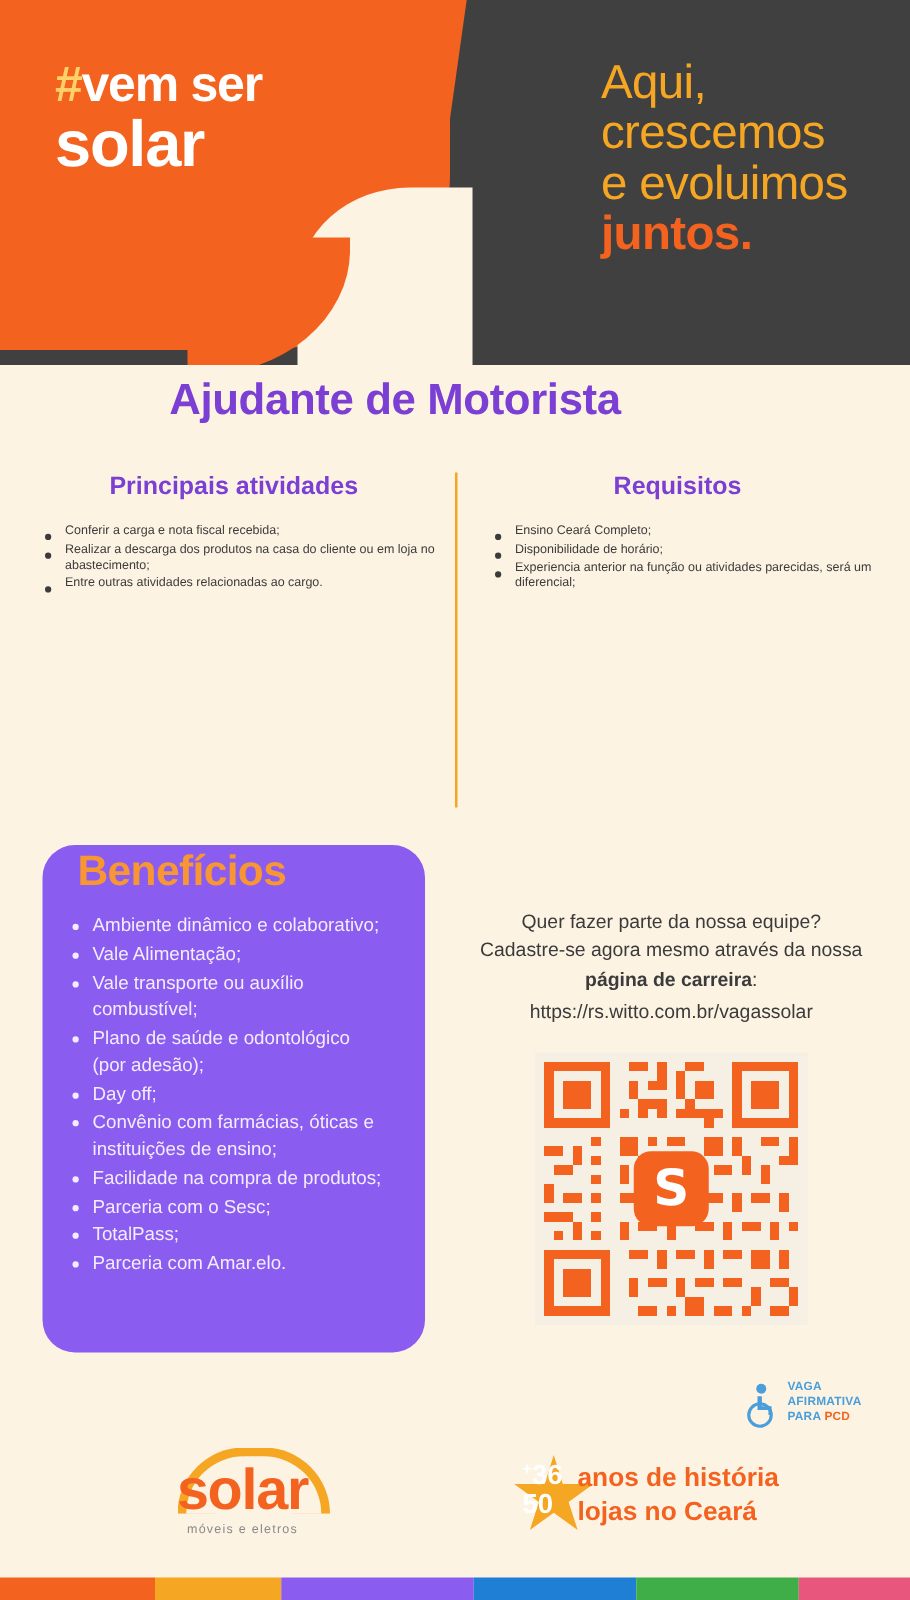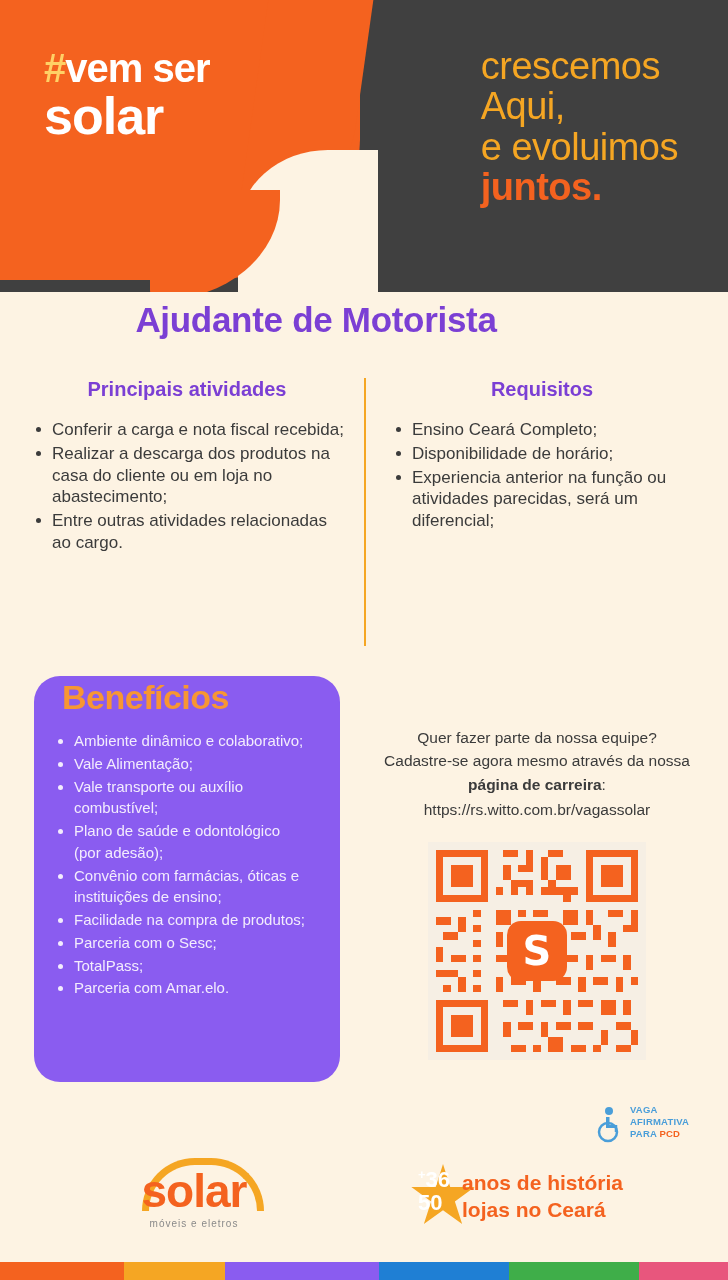--- a/index.html
+++ b/index.html
@@ -166,21 +166,21 @@
 
   ul.bullets {
     list-style: none;
     margin: 0;
     padding: 0 4px 0 14px;
   }
   ul.bullets li {
     position: relative;
     padding-left: 16px;
     margin-bottom: 2px;
-    font-size: 17px;
+    font-size: 10px;
     line-height: 1.28;
     color: #3b3b3b;
   }
   ul.bullets li:before {
     content: "";
     position: absolute;
     left: 0;
     top: 8px;
     width: 5px;
     height: 5px;
@@ -403,22 +403,22 @@
     <div class="orange-tail"></div>
 
     <div class="hash-logo">
       <div class="hash-row1">
         <span class="hash-mark">#</span><span>vem ser</span>
       </div>
       <div class="hash-row2">solar</div>
     </div>
 
     <div class="header-slogan">
+      <span class="l">Aqui,</span>
       <span class="l">crescemos</span>
-      <span class="l">Aqui,</span>
       <span class="l">e evoluimos</span>
       <span class="l accent">juntos.</span>
     </div>
   </div>
 
   <div class="job-title">Ajudante de Motorista</div>
 
   <div class="cols">
     <div class="divider"></div>
 
@@ -441,20 +441,21 @@
     </div>
   </div>
 
   <div class="benefits-card"></div>
   <div class="benefits-title">Benefícios</div>
   <ul class="benefits-list">
     <li>Ambiente dinâmico e colaborativo;</li>
     <li>Vale Alimentação;</li>
     <li>Vale transporte ou auxílio combustível;</li>
     <li>Plano de saúde e odontológico (por adesão);</li>
+    <li>Day off;</li>
     <li>Convênio com farmácias, óticas e instituições de ensino;</li>
     <li>Facilidade na compra de produtos;</li>
     <li>Parceria com o Sesc;</li>
     <li>TotalPass;</li>
     <li>Parceria com Amar.elo.</li>
   </ul>
 
   <div class="cta">
     <div>Quer fazer parte da nossa equipe?</div>
     <div>Cadastre-se agora mesmo através da nossa</div>

